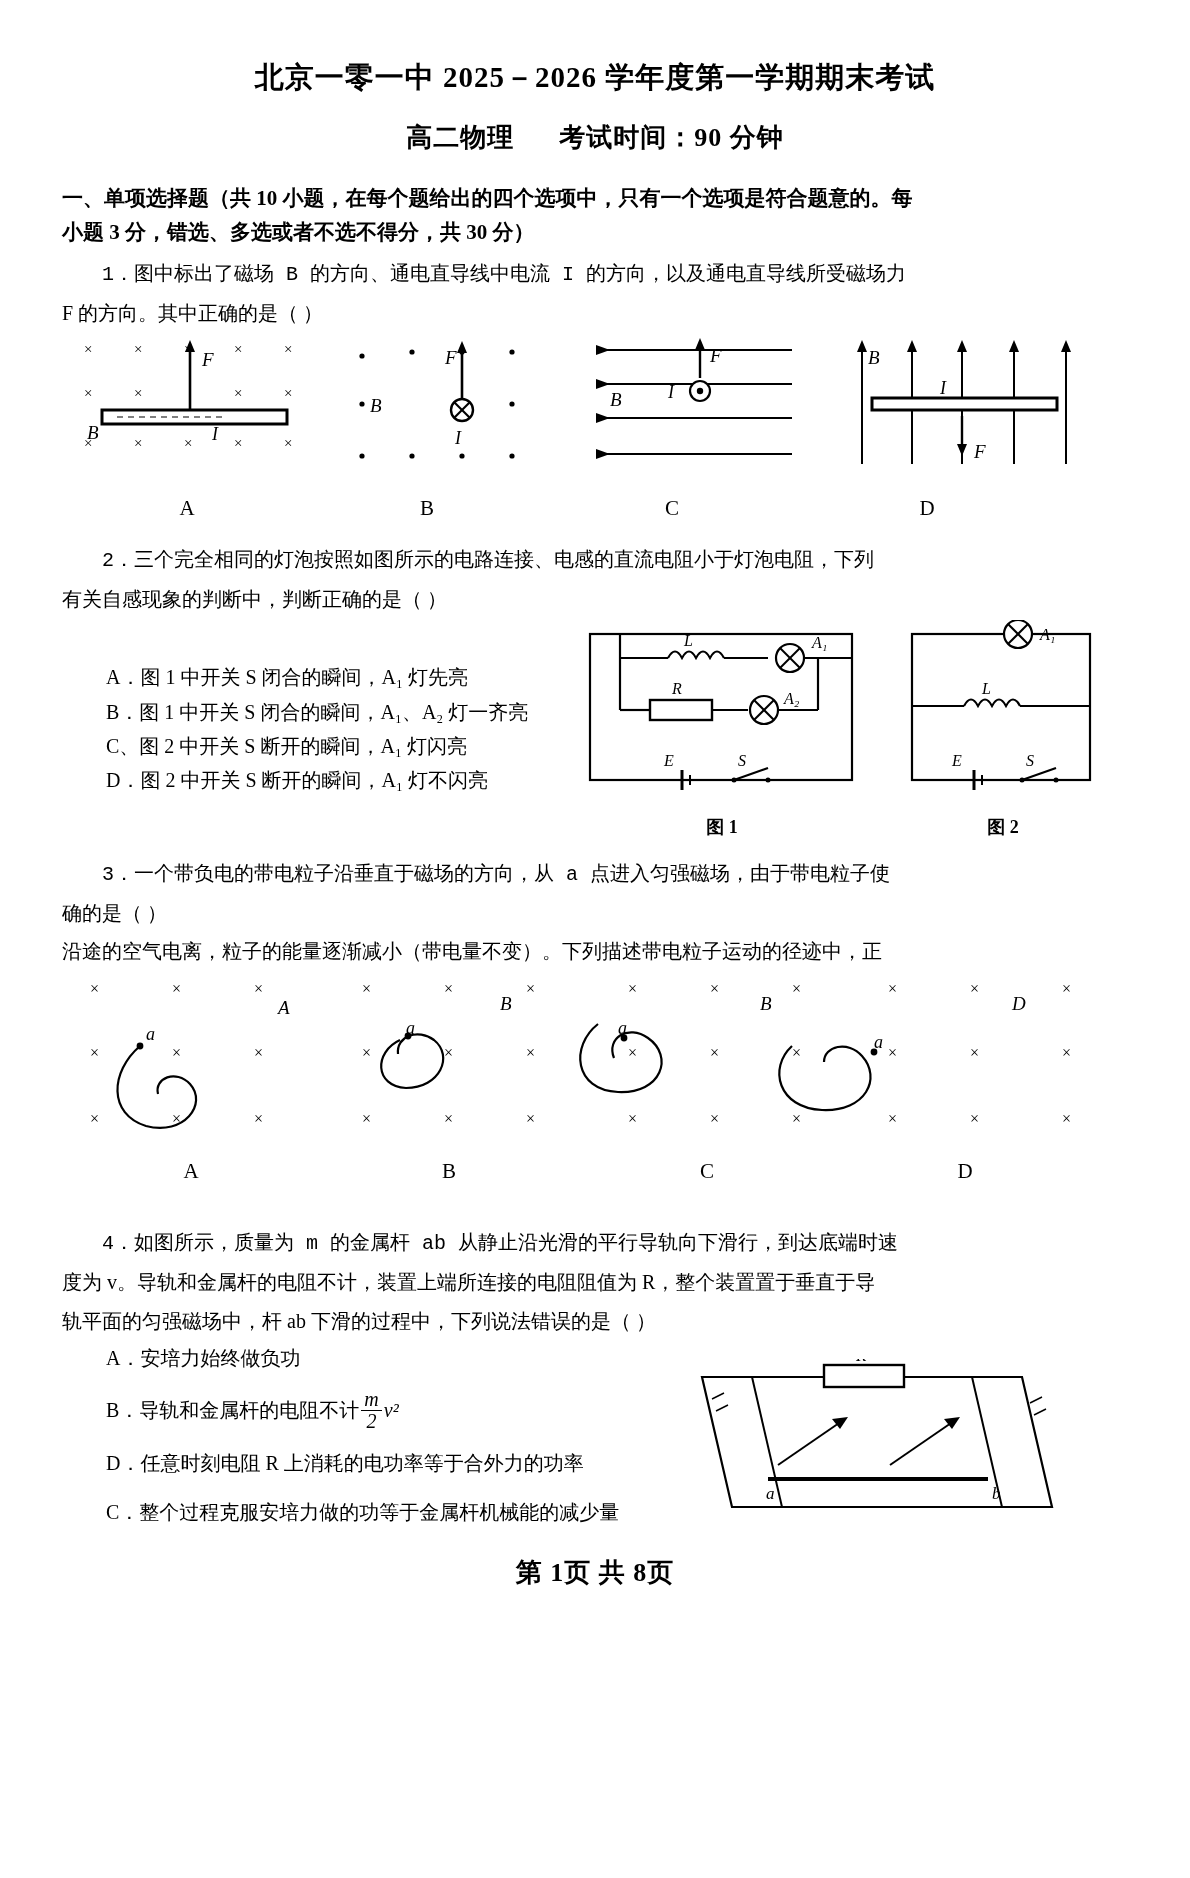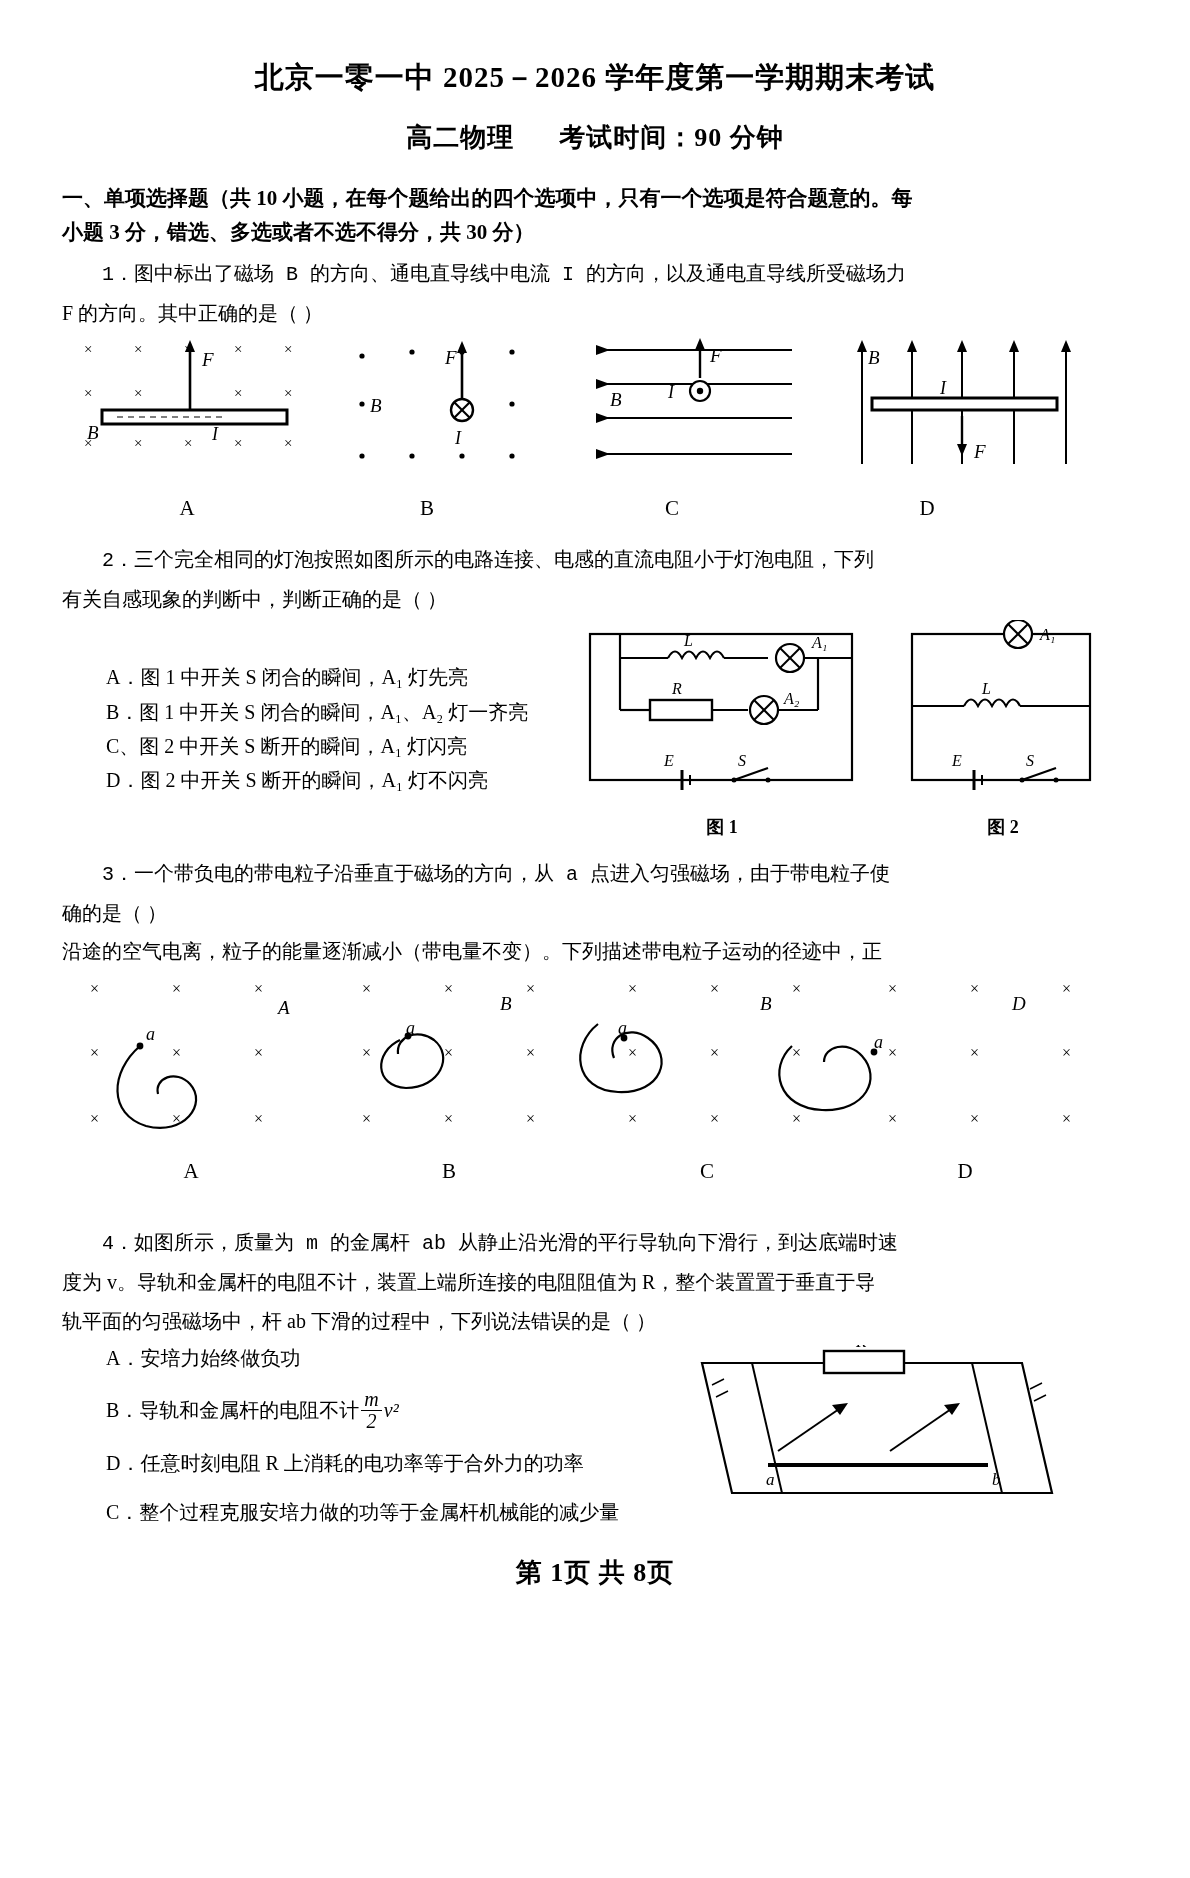--- a/index.html
+++ b/index.html
@@ -74,21 +74,21 @@
   .fig-labels {
     display:flex; font-size:21px; font-style:normal;
     font-family:"Liberation Serif", serif;
   }
   .fig-labels span { text-align:center; }
 
   .q2-wrap { display:flex; align-items:center; gap: 10px; }
   .q2-left { flex: 0 0 500px; }
   .q2-right { flex: 1 1 auto; position:relative; }
 
-  .q4-wrap { display:flex; align-items:flex-start; }
+  .q4-wrap { display:flex; align-items:flex-end; }
   .q4-left { flex: 0 0 620px; }
   .q4-right { flex: 1 1 auto; position:relative; padding-top: 4px;}
 
   .footer {
     text-align:center;
     font-size:26px;
     font-weight:bold;
     margin-top: 26px;
     letter-spacing:1px;
   }

